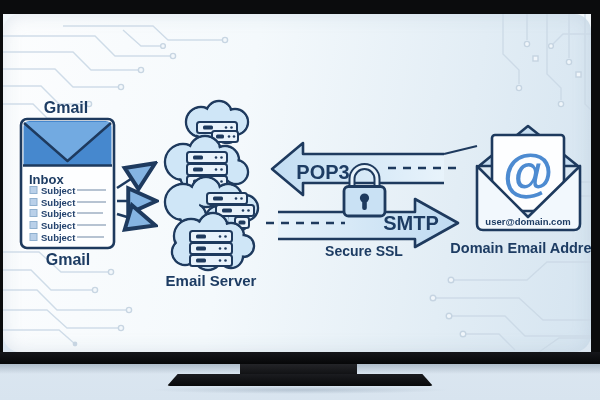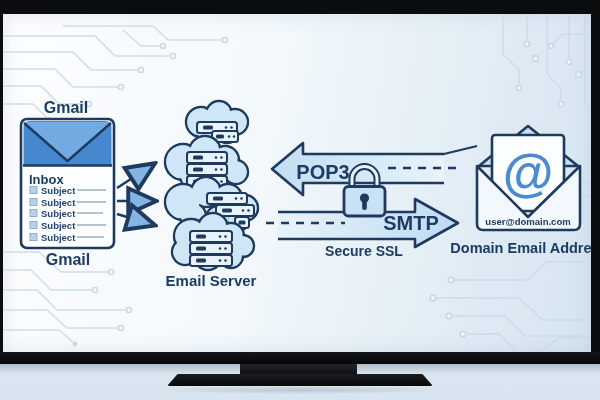--- a/index.html
+++ b/index.html
@@ -14,21 +14,21 @@
         background:linear-gradient(rgba(90,110,130,.35),rgba(90,110,130,0));}
   #stand-neck{position:absolute;left:240px;top:364px;width:117px;height:12px;
         background:linear-gradient(#232428,#0e0f11);}
   #stand-base{position:absolute;left:167px;top:374px;width:266px;height:12px;
         background:linear-gradient(#1b1c20,#08090a);border-radius:3px;
         clip-path:polygon(4% 0,96% 0,100% 100%,0 100%);}
   #base-shadow{position:absolute;left:150px;top:386px;width:300px;height:8px;border-radius:50%;
         background:radial-gradient(ellipse at center,rgba(120,140,160,.35),rgba(120,140,160,0) 70%);}
   #screen{position:absolute;left:3px;top:14px;width:588px;height:338px;
         background:linear-gradient(100deg,#fcfdfe 0%,#f4f9fc 40%,#e2edf5 75%,#d5e4f0 100%);
-        box-shadow:inset 0 0 18px rgba(150,170,190,.25);}
+        box-shadow:inset 0 0 18px rgba(150,170,190,.25);border-radius:17px;}
   svg text{font-family:"Liberation Sans",sans-serif;}
 </style>
 </head>
 <body>
 
 <div id="stage">
   <div id="screen">
     <svg width="588" height="338" viewBox="0 0 588 338">
       <defs>
         <marker id="ah" viewBox="0 0 12 12" refX="10.5" refY="6" markerWidth="13" markerHeight="13" orient="auto">

